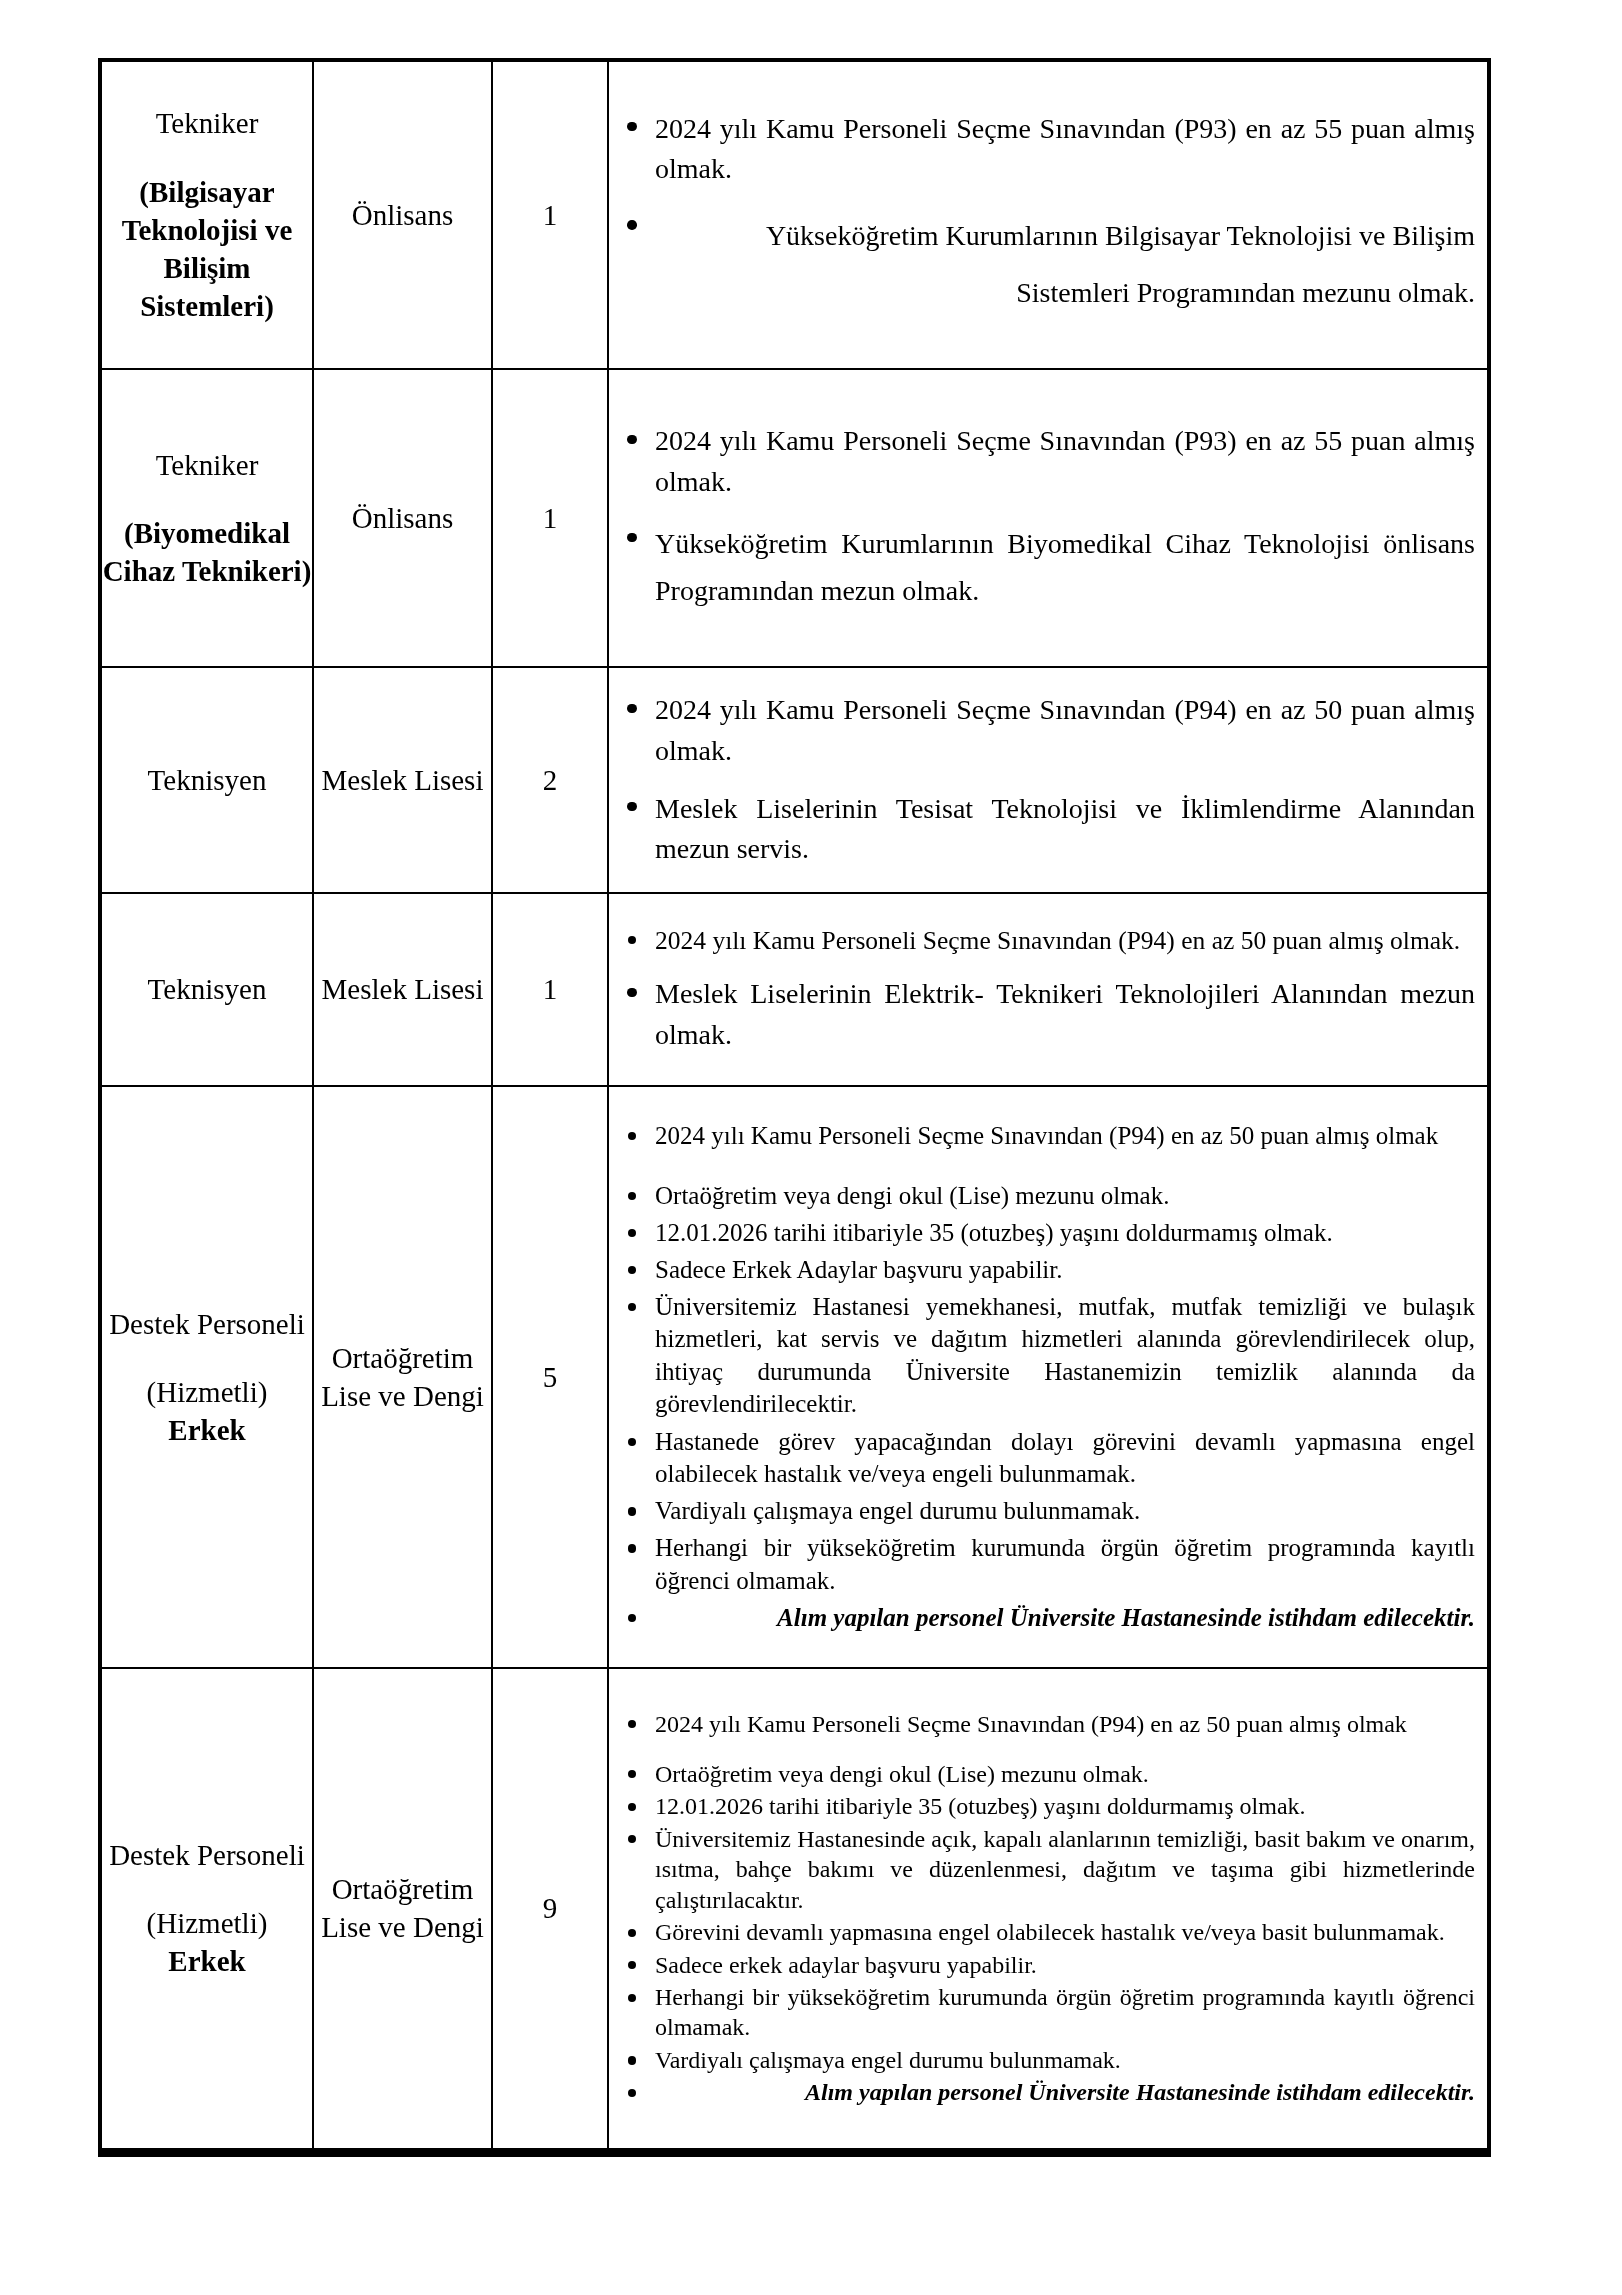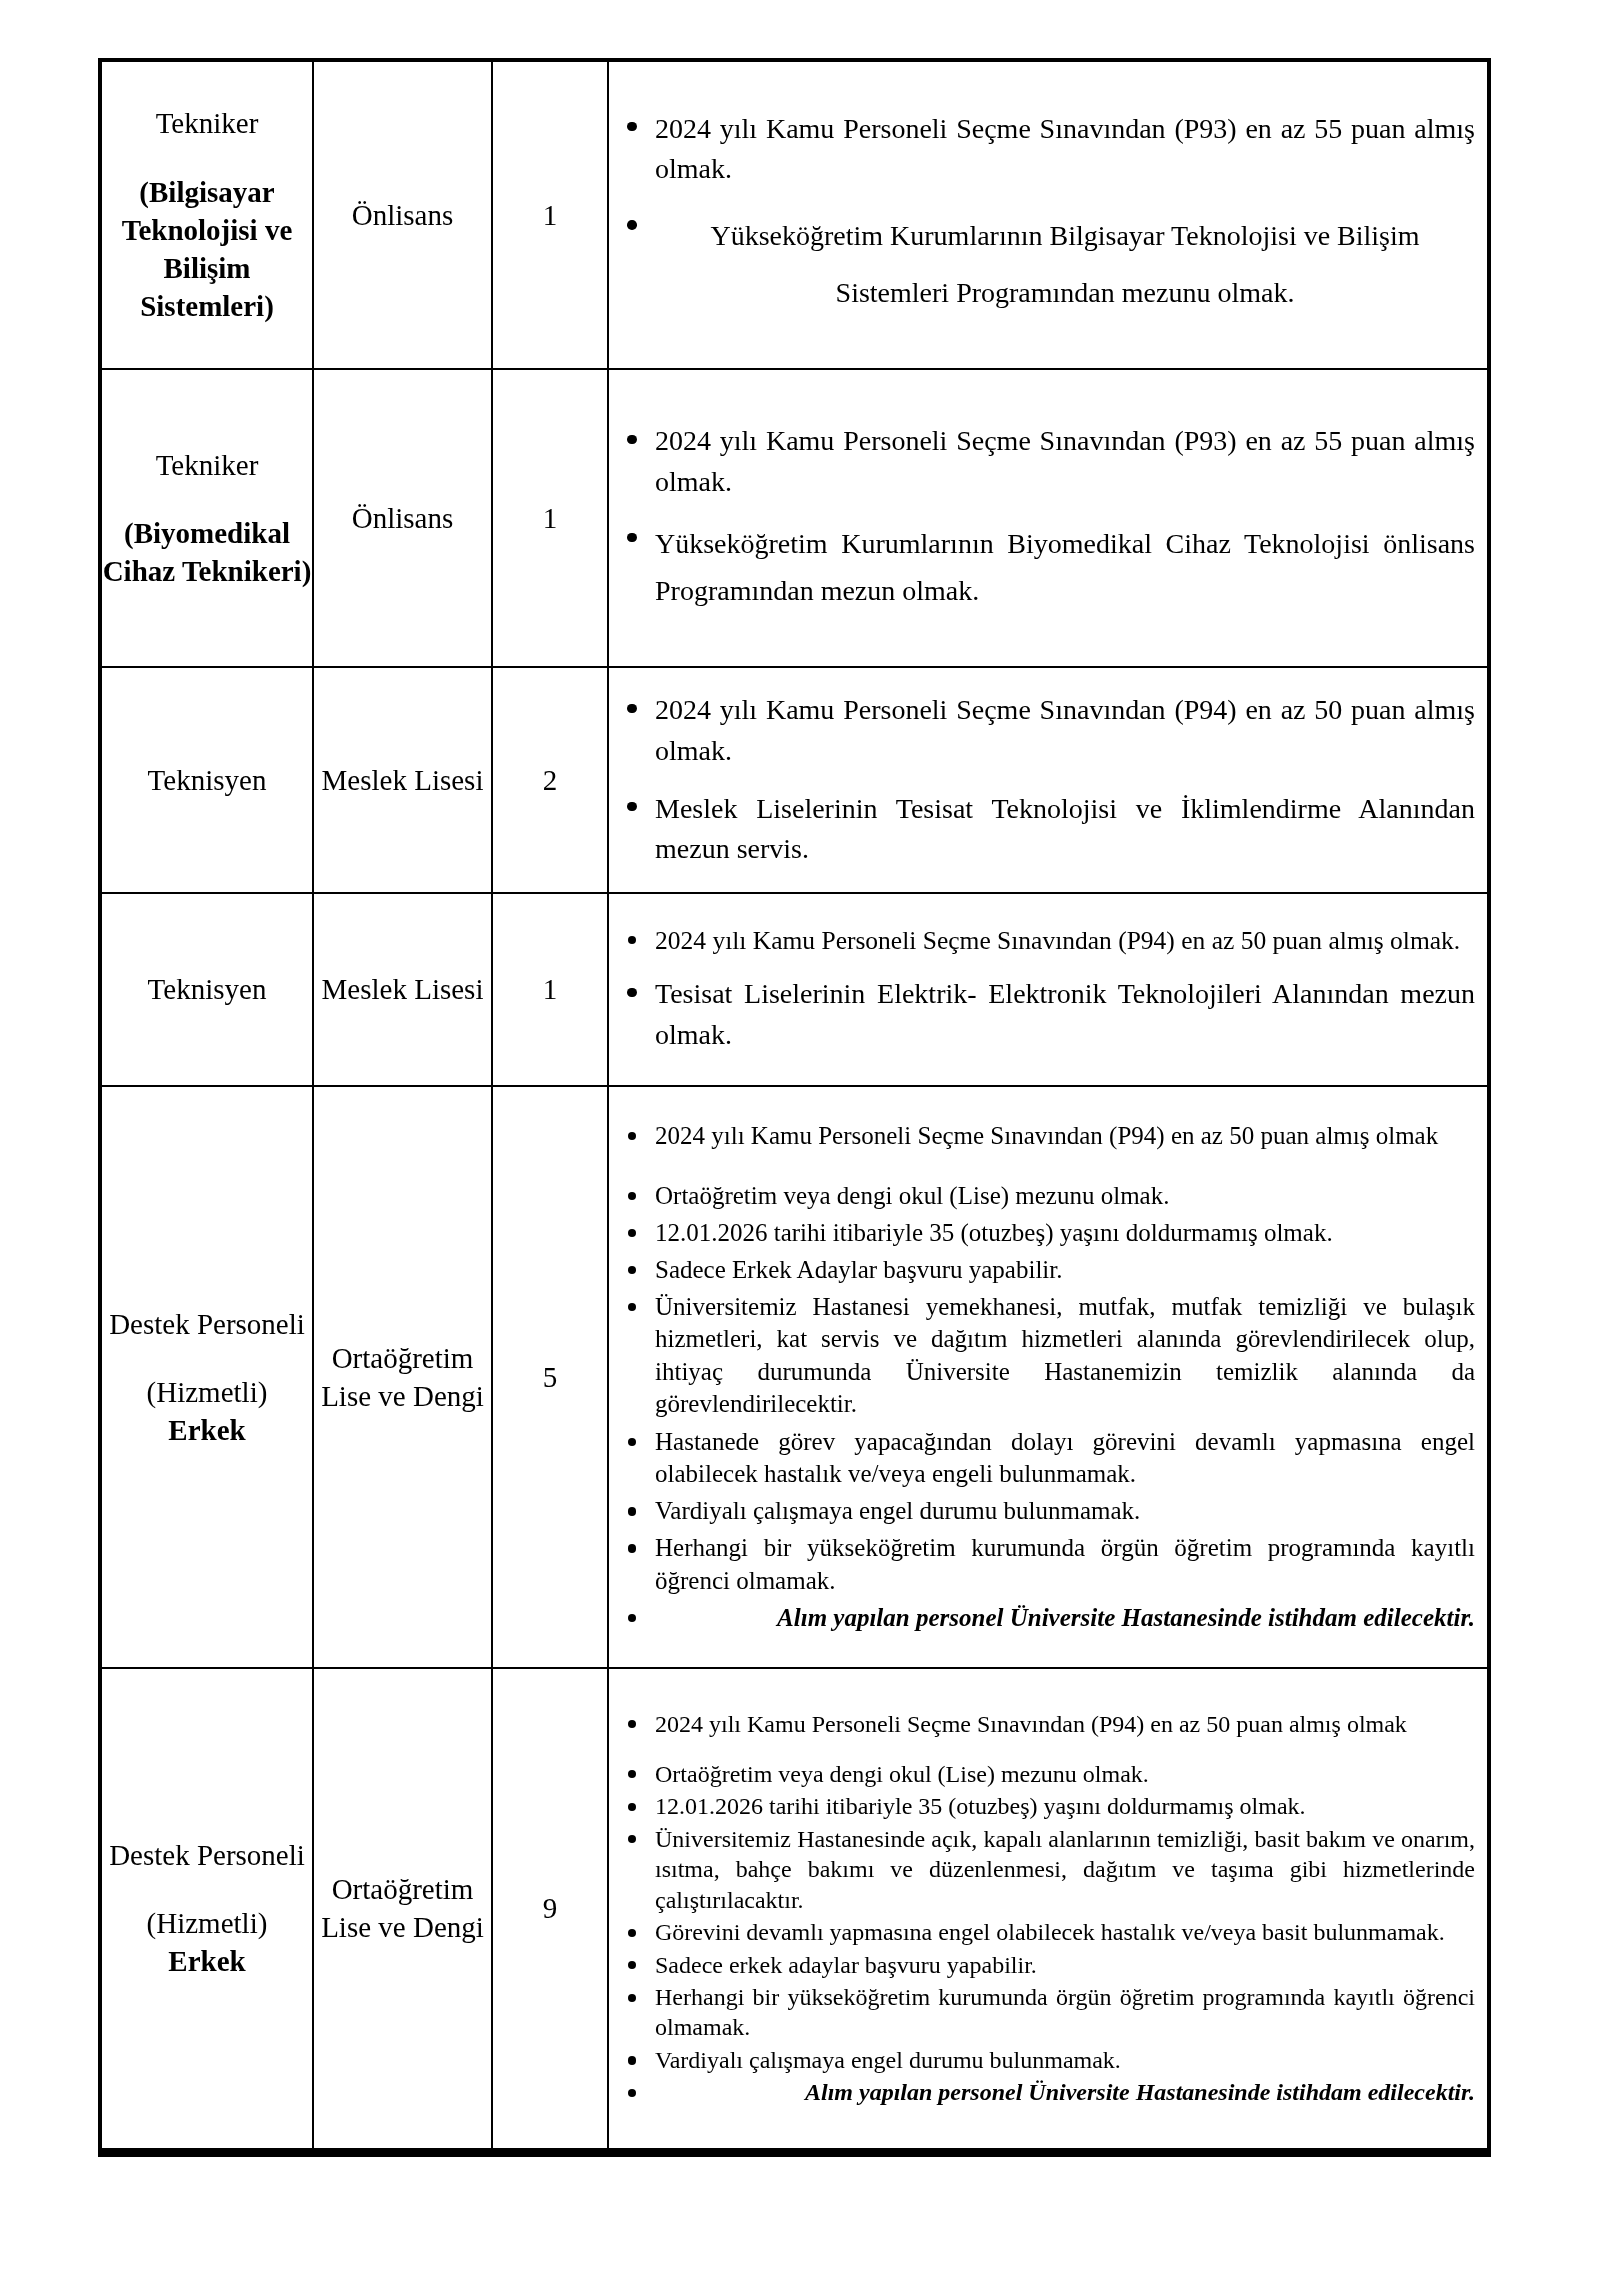--- a/index.html
+++ b/index.html
@@ -34,21 +34,21 @@
   .pos-line.spacer{height:30px;}
   .bold{font-weight:700;}
   ul.reqs{list-style:none;margin:0;padding:0;}
   ul.reqs li{display:flex;align-items:flex-start;}
   .size-lg li{font-size:28px;line-height:1.45;margin:17px 0;}
   .size-sm li{font-size:25px;line-height:1.30;margin:4.6px 0;}
   .size-xs li{font-size:24px;line-height:1.27;margin:2px 0;}
   .dot{flex:0 0 46px;display:flex;justify-content:center;}
   .dot-c{width:0.34em;height:0.34em;border-radius:50%;background:#000;margin-top:0.48em;}
   .req-text{flex:1;text-align:justify;padding-right:12px;}
-  li.left .req-text{text-align:center;}
+  li.left .req-text{text-align:right;}
   li.roomy-xl{line-height:2.05;}
   li.roomy{line-height:1.7;justify-content:center;}
   li.compact{font-size:25.5px;line-height:1.32;}
   .size-sm li.gap-after{margin-bottom:27.5px;}
   .size-xs li.gap-after{margin-bottom:19.6px;}
   li.emphasis .req-text{font-weight:700;font-style:italic;text-align:right;}
 </style>
 </head>
 <body>
 
@@ -145,21 +145,21 @@
               <li class="compact">
                 <span class="dot">
                   <span class="dot-c"></span>
                 </span>
                 <span class="req-text">2024 yılı Kamu Personeli Seçme Sınavından (P94) en az 50 puan almış olmak.</span>
               </li>
               <li>
                 <span class="dot">
                   <span class="dot-c"></span>
                 </span>
-                <span class="req-text">Tesisat Liselerinin Elektrik- Elektronik Teknolojileri Alanından mezun olmak.</span>
+                <span class="req-text">Meslek Liselerinin Elektrik- Teknikeri Teknolojileri Alanından mezun olmak.</span>
               </li>
             </ul>
           </td>
         </tr>
         <tr class="size-sm" style="height: 582px;">
           <td class="c-pos">
             <div class="pos-line">Destek Personeli</div>
             <div class="pos-line spacer">&nbsp;</div>
             <div class="pos-line">(Hizmetli)</div>
             <div class="pos-line bold">Erkek</div>

